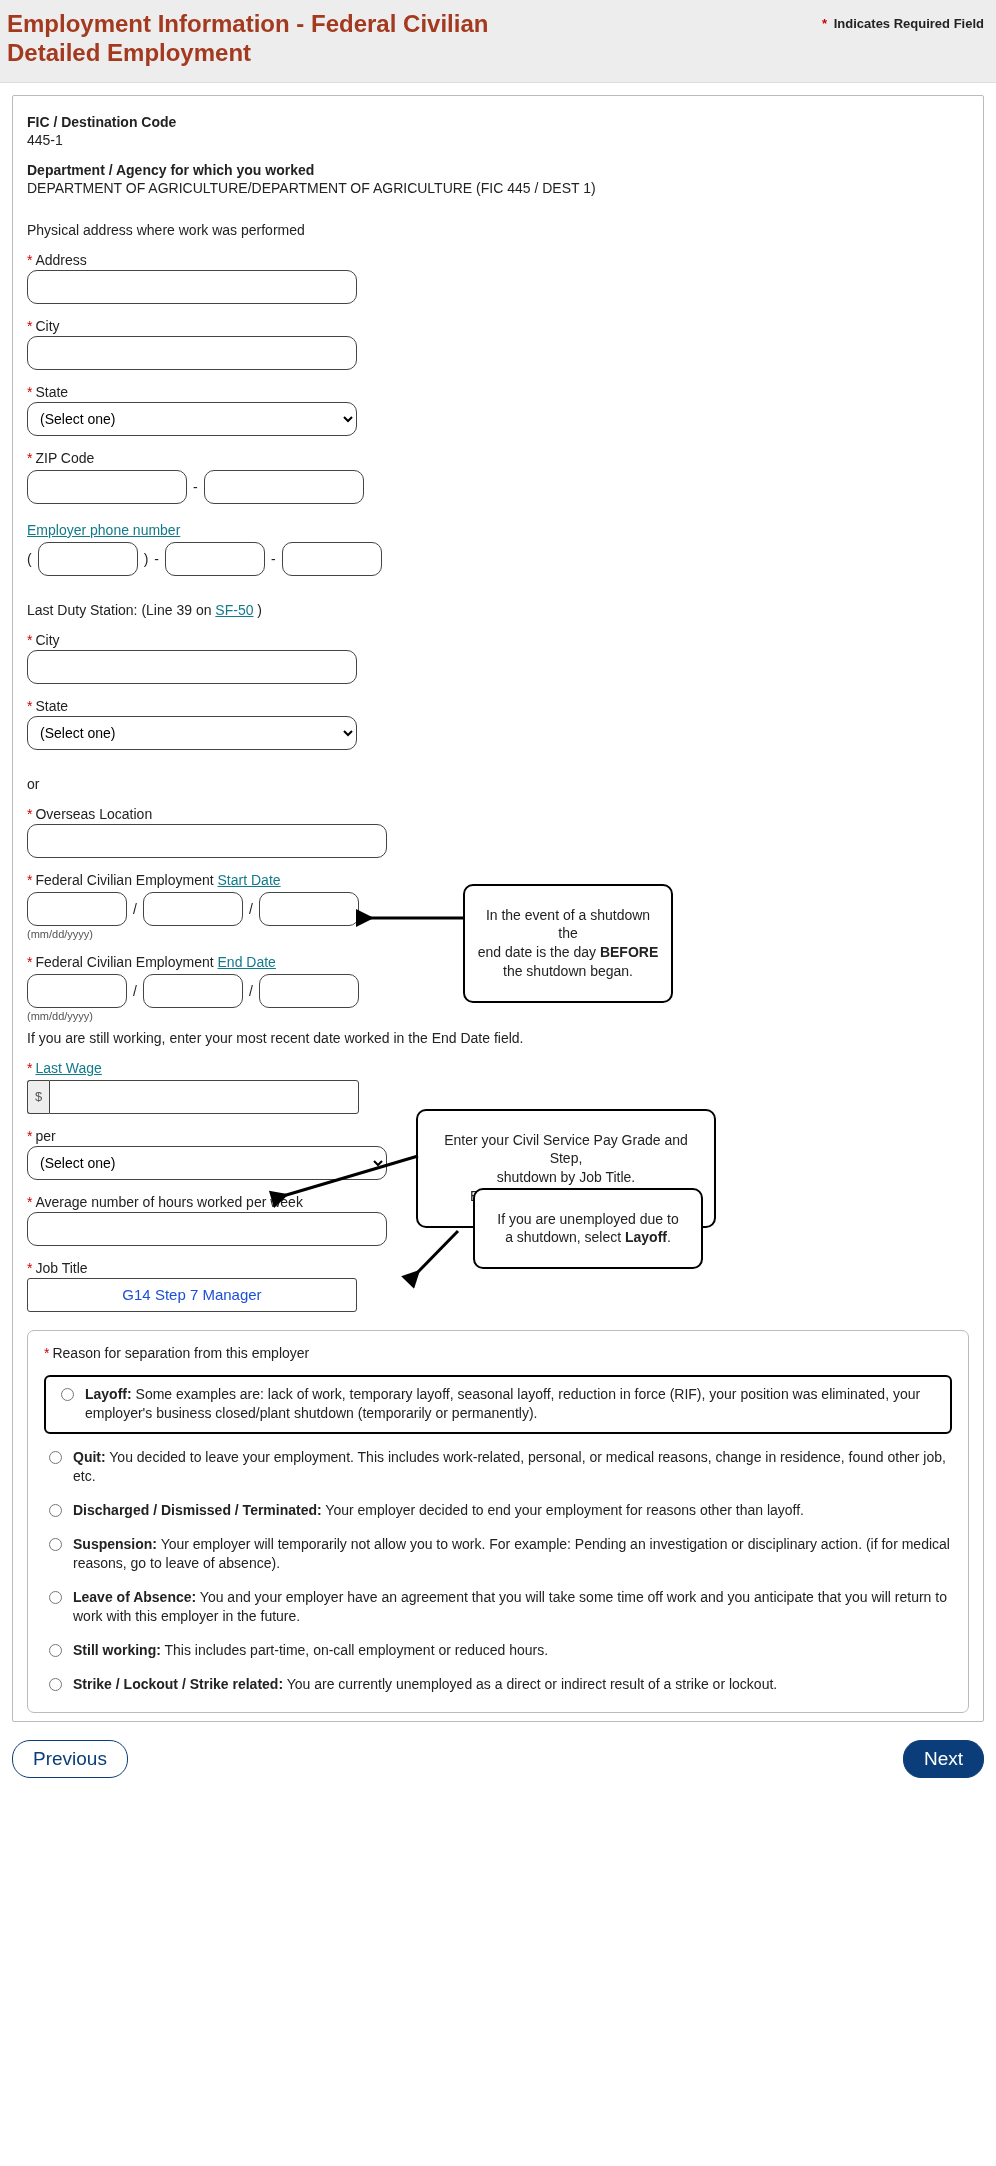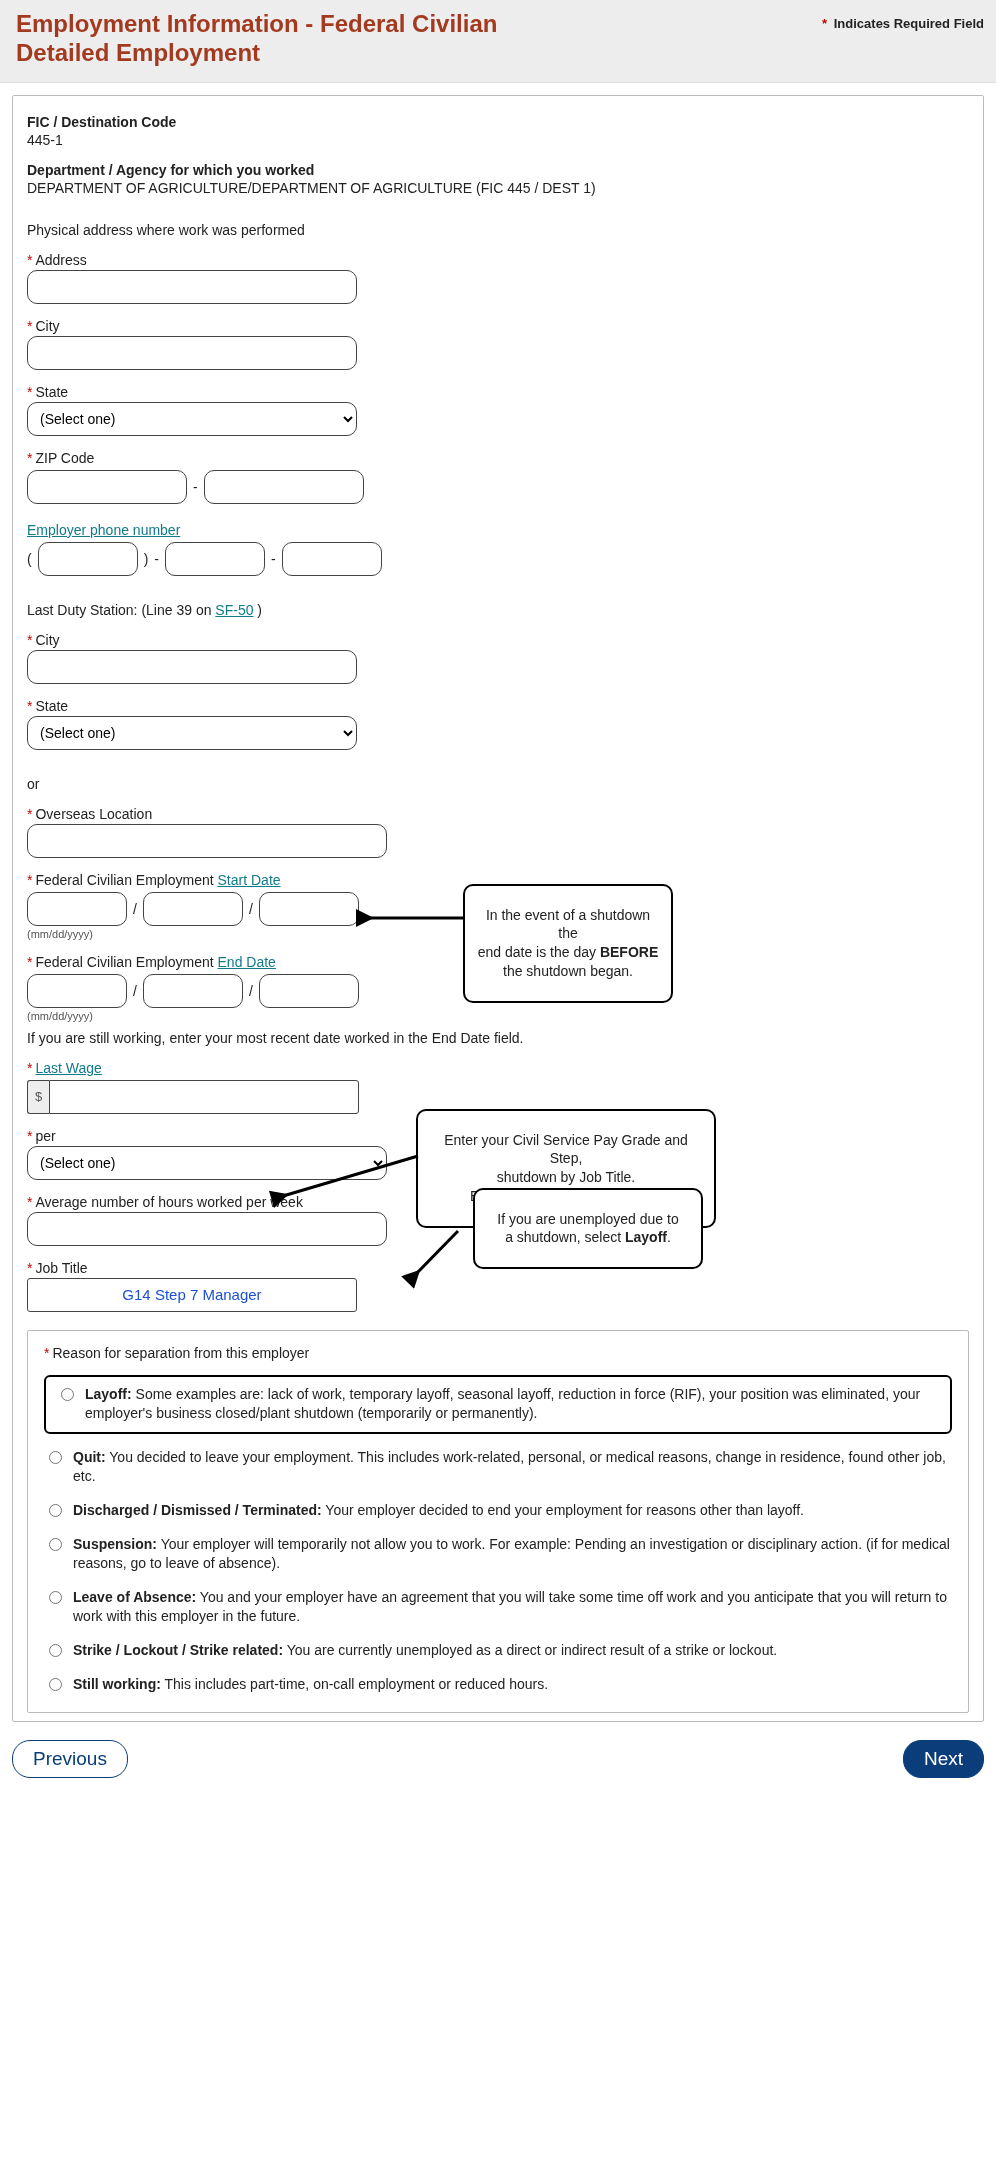--- a/index.html
+++ b/index.html
@@ -5,21 +5,21 @@
   * { box-sizing: border-box; }
   body {
     margin: 0;
     font-family: "Segoe UI", Arial, sans-serif;
     font-size: 14px;
     color: #222;
     background: #fff;
   }
   .page-header {
     background: #ededed;
-    padding: 10px 12px 14px 16px;
+    padding: 10px 12px 14px 7px;
     display: flex;
     justify-content: space-between;
     align-items: flex-start;
     border-bottom: 1px solid #ddd;
   }
   .page-title {
     color: #a33a1f;
     font-size: 24px;
     font-weight: bold;
     line-height: 1.2;
@@ -76,21 +76,21 @@
     justify-content: center;
     font-size: 13px;
     color: #555;
   }
   .money-input {
     border-radius: 0 3px 3px 0;
     width: 310px;
   }
   .reason-panel {
     border: 1px solid #bbb;
-    border-radius: 2px;
+    border-radius: 7px;
     margin-top: 18px;
     padding: 14px 16px 18px 16px;
   }
   .reason-option {
     display: flex;
     align-items: flex-start;
     gap: 8px;
     margin-top: 14px;
     line-height: 1.4;
   }
@@ -328,26 +328,26 @@
       <div class="opt-text"><b>Suspension:</b><span> Your employer will temporarily not allow you to work. For example: Pending an investigation or disciplinary action. (if for medical reasons, go to leave of absence).</span></div>
     </div>
 
     <div class="reason-option">
       <input type="radio" name="reason" style="">
       <div class="opt-text"><b>Leave of Absence:</b><span> You and your employer have an agreement that you will take some time off work and you anticipate that you will return to work with this employer in the future.</span></div>
     </div>
 
     <div class="reason-option">
       <input type="radio" name="reason" style="">
+      <div class="opt-text"><b>Still working:</b><span> This includes part-time, on-call employment or reduced hours.</span></div>
+    </div>
+
+    <div class="reason-option">
+      <input type="radio" name="reason" style="">
       <div class="opt-text"><b>Strike / Lockout / Strike related:</b><span> You are currently unemployed as a direct or indirect result of a strike or lockout.</span></div>
-    </div>
-
-    <div class="reason-option">
-      <input type="radio" name="reason" style="">
-      <div class="opt-text"><b>Still working:</b><span> This includes part-time, on-call employment or reduced hours.</span></div>
     </div>
   </div>
 
 </div>
 
 <div class="footer">
   <button class="btn btn-prev">Previous</button>
   <button class="btn btn-next">Next</button>
 </div>
 

